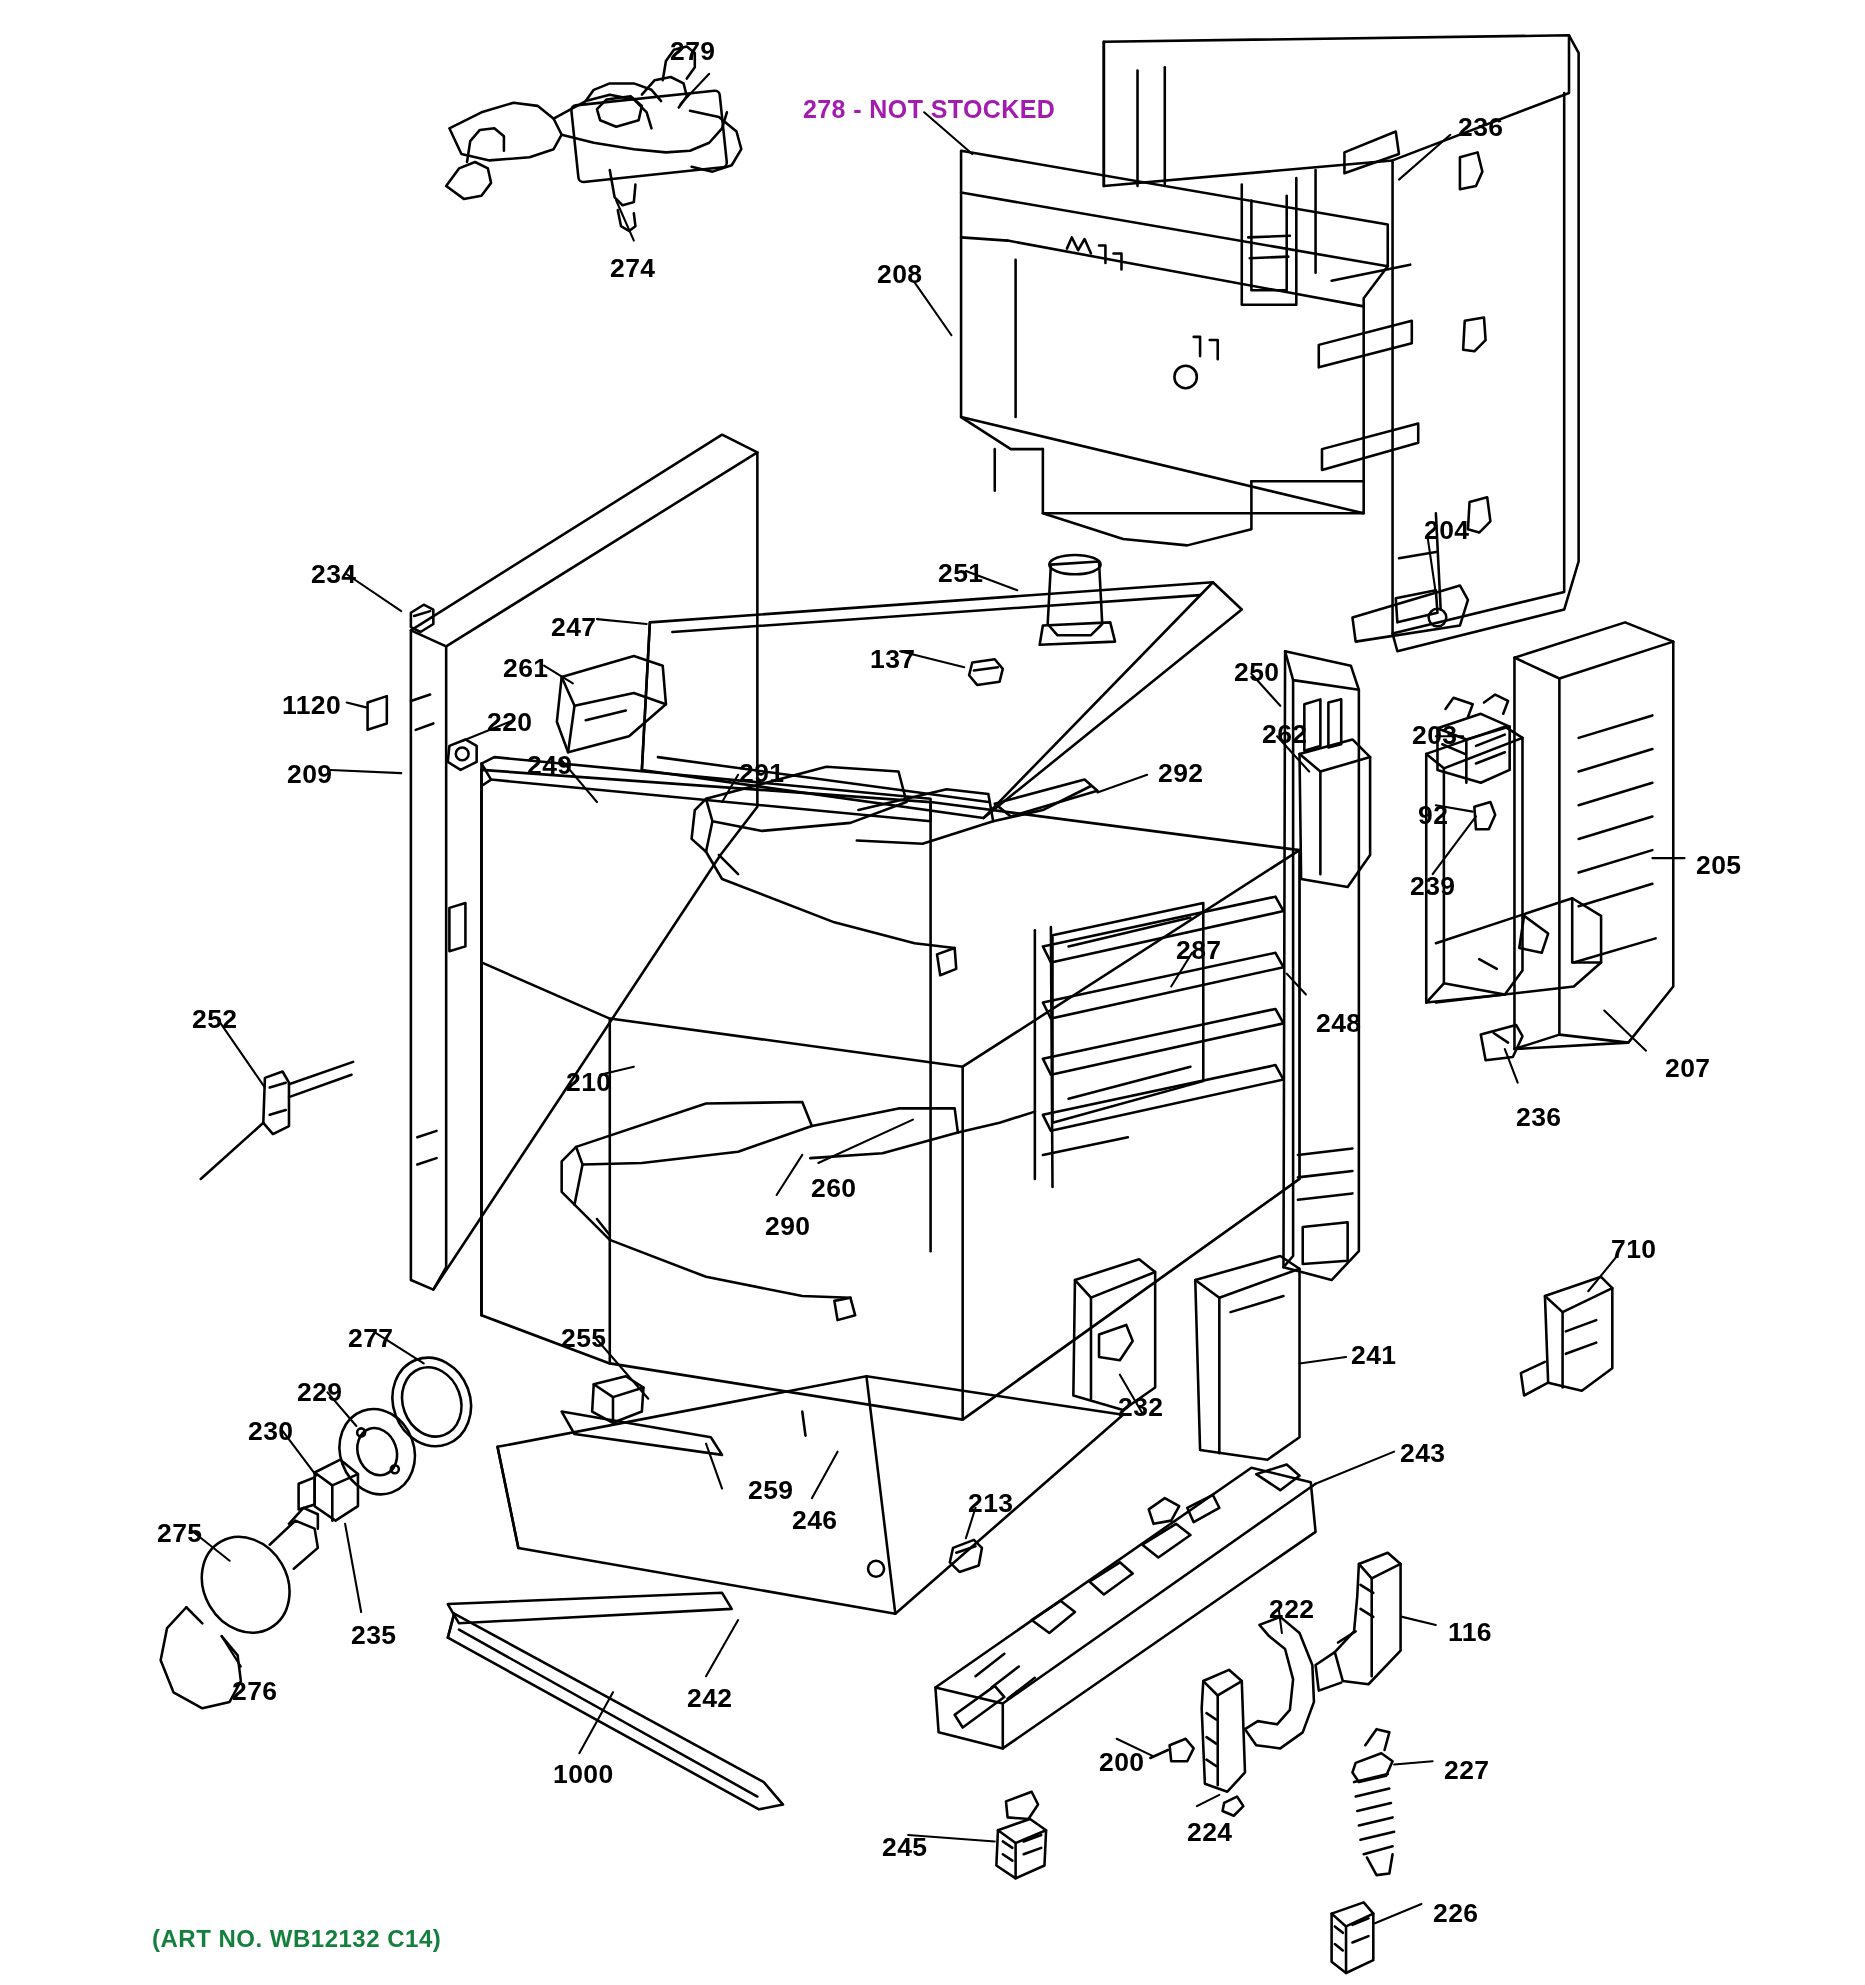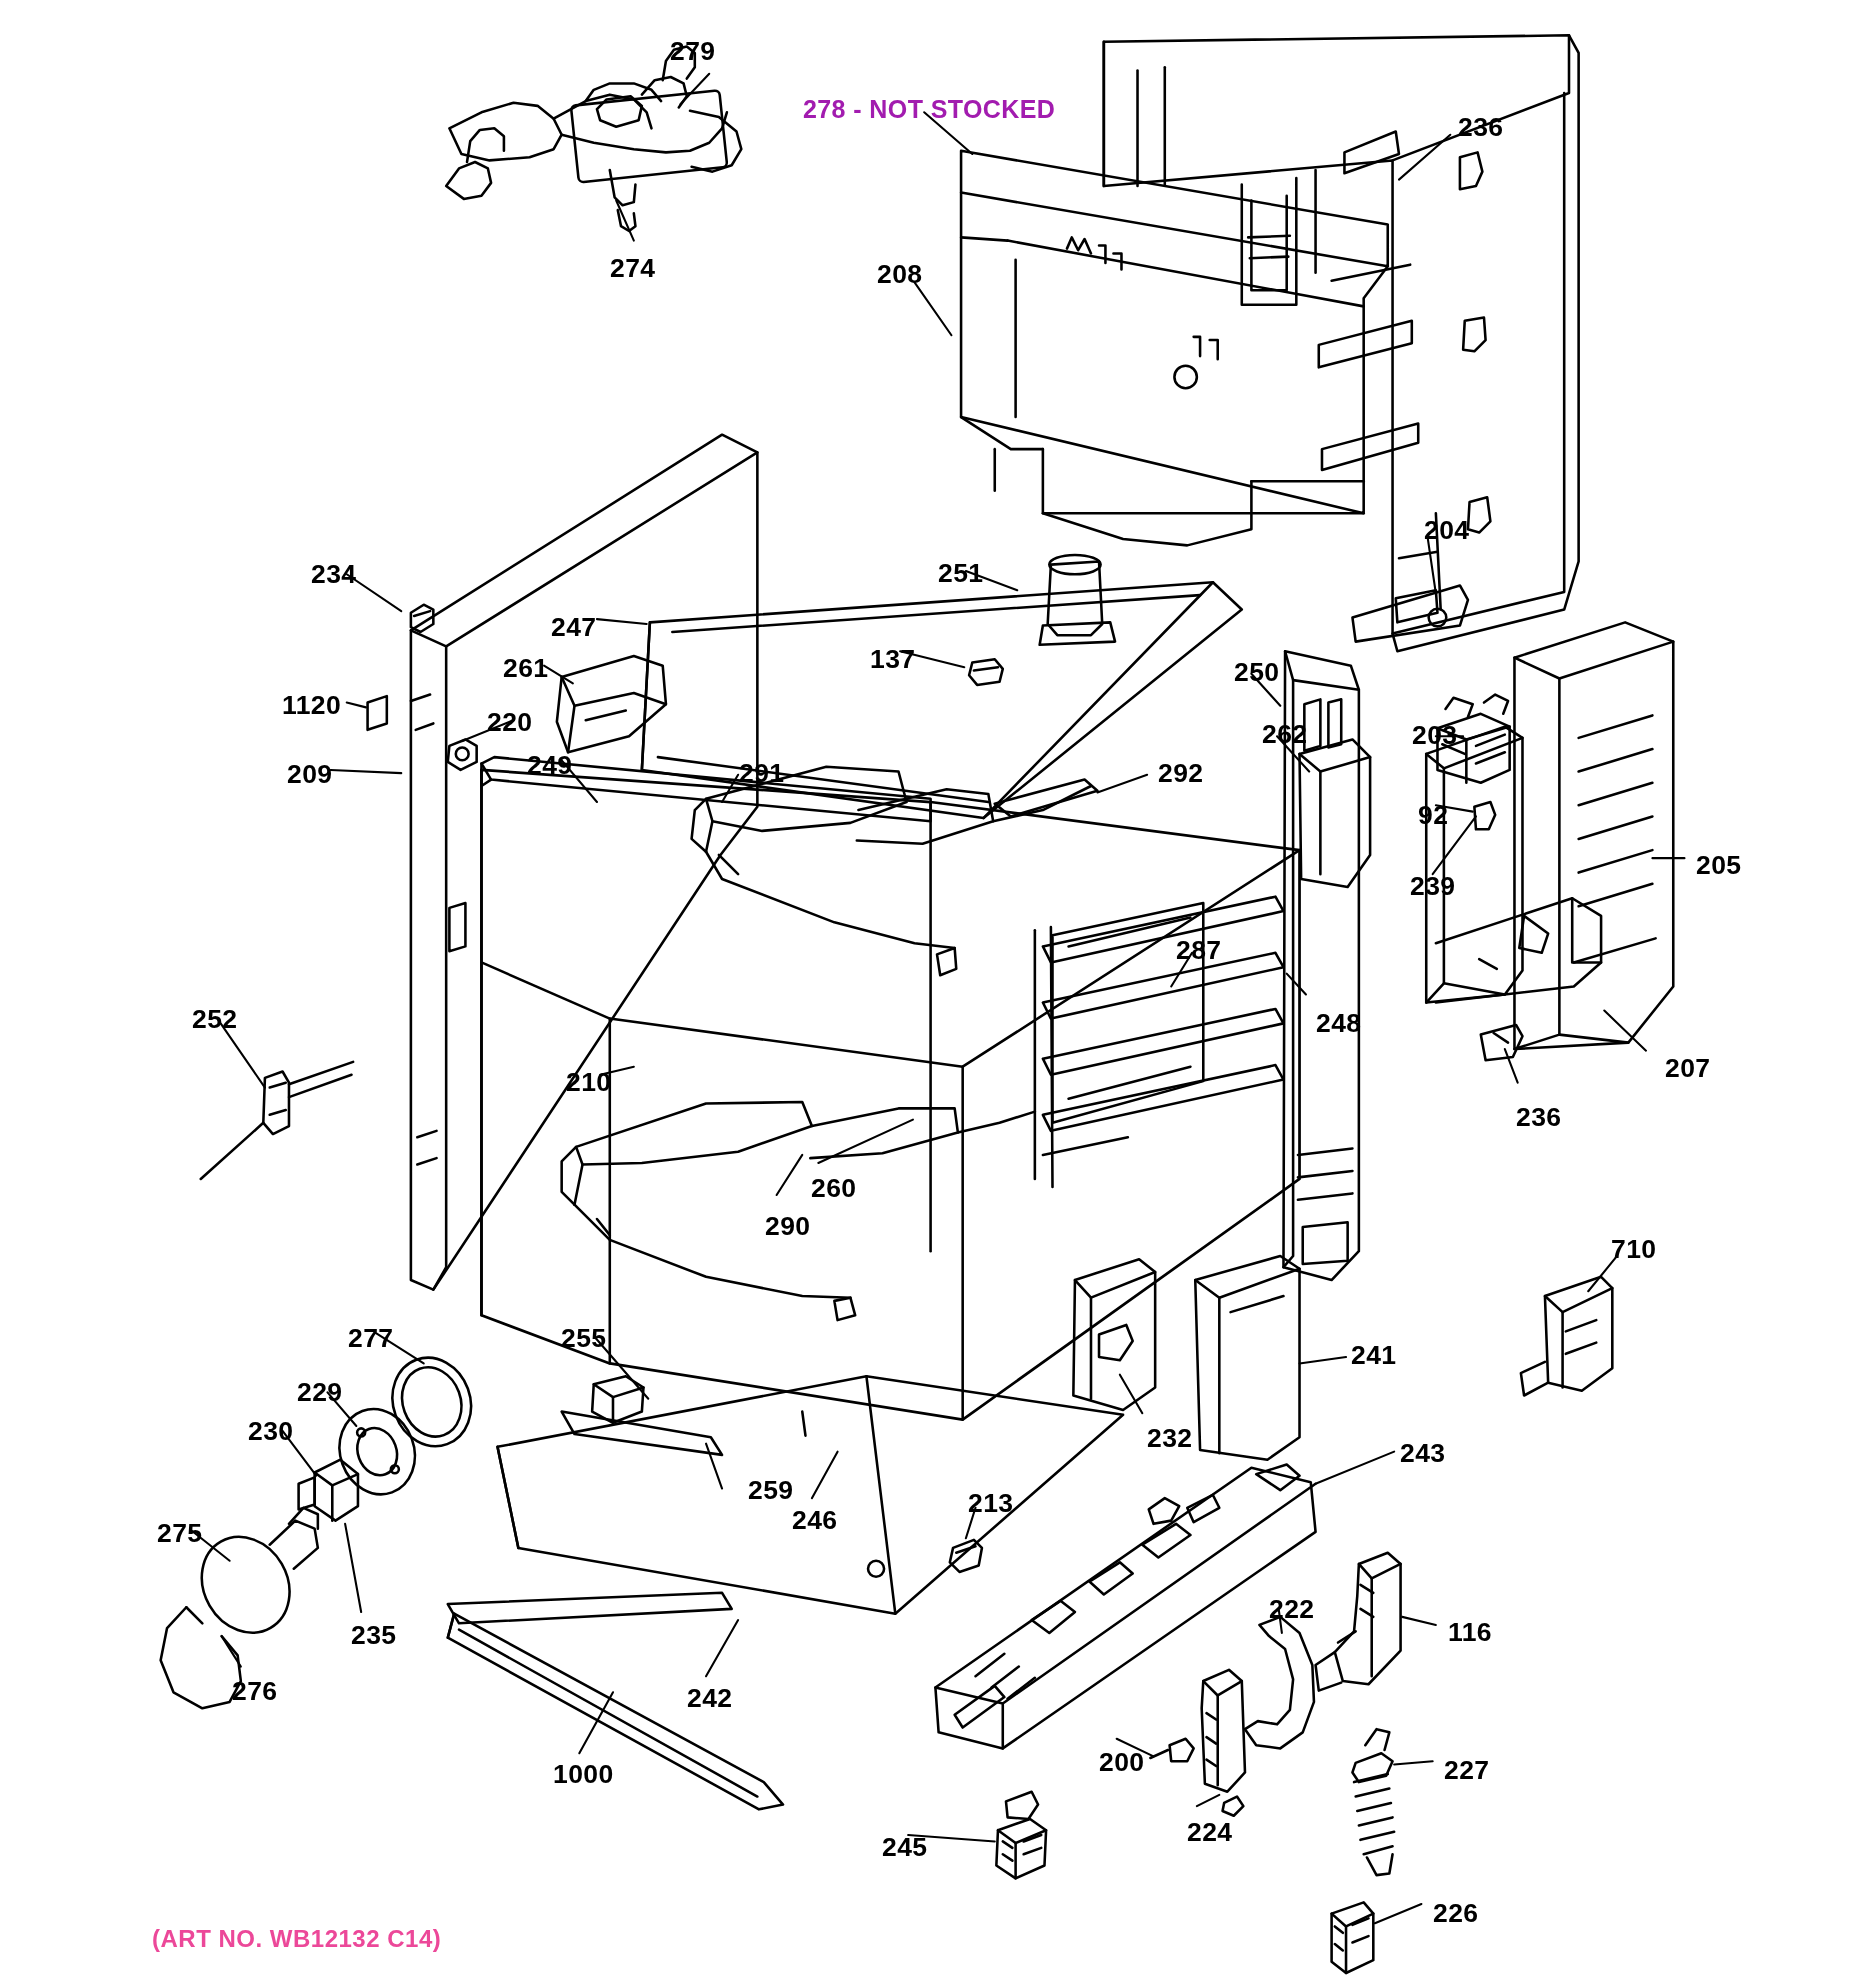--- a/index.html
+++ b/index.html
@@ -32,21 +32,21 @@
     font-size: 25px;
     color: #a21caf;
     white-space: nowrap;
     letter-spacing: 0.4px;
   }
   .artno {
     position: absolute;
     font-family: "Liberation Sans", sans-serif;
     font-weight: bold;
     font-size: 24px;
-    color: #ec4899;
+    color: #15803d;
     white-space: nowrap;
     letter-spacing: 0.5px;
   }
   #artwork {
     position: absolute;
     left: 0;
     top: 0;
     width: 1866px;
     height: 1985px;
     pointer-events: none;
@@ -534,21 +534,21 @@
   <div class="callout" style="left:566px; top:1069px;">210</div>
   <div class="callout" style="left:1665px; top:1055px;">207</div>
   <div class="callout" style="left:1516px; top:1104px;">236</div>
   <div class="callout" style="left:811px; top:1175px;">260</div>
   <div class="callout" style="left:765px; top:1213px;">290</div>
   <div class="callout" style="left:1611px; top:1236px;">710</div>
   <div class="callout" style="left:348px; top:1325px;">277</div>
   <div class="callout" style="left:561px; top:1325px;">255</div>
   <div class="callout" style="left:1351px; top:1342px;">241</div>
   <div class="callout" style="left:297px; top:1379px;">229</div>
-  <div class="callout" style="left:1147px; top:1394px;margin-top:31px;">232</div>
+  <div class="callout" style="left:1118px; top:1394px;">232</div>
   <div class="callout" style="left:248px; top:1418px;">230</div>
   <div class="callout" style="left:1400px; top:1440px;">243</div>
   <div class="callout" style="left:748px; top:1477px;">259</div>
   <div class="callout" style="left:792px; top:1507px;">246</div>
   <div class="callout" style="left:968px; top:1490px;">213</div>
   <div class="callout" style="left:157px; top:1520px;">275</div>
   <div class="callout" style="left:1269px; top:1596px;">222</div>
   <div class="callout" style="left:1448px; top:1619px;">116</div>
   <div class="callout" style="left:351px; top:1622px;">235</div>
   <div class="callout" style="left:232px; top:1678px;">276</div>

